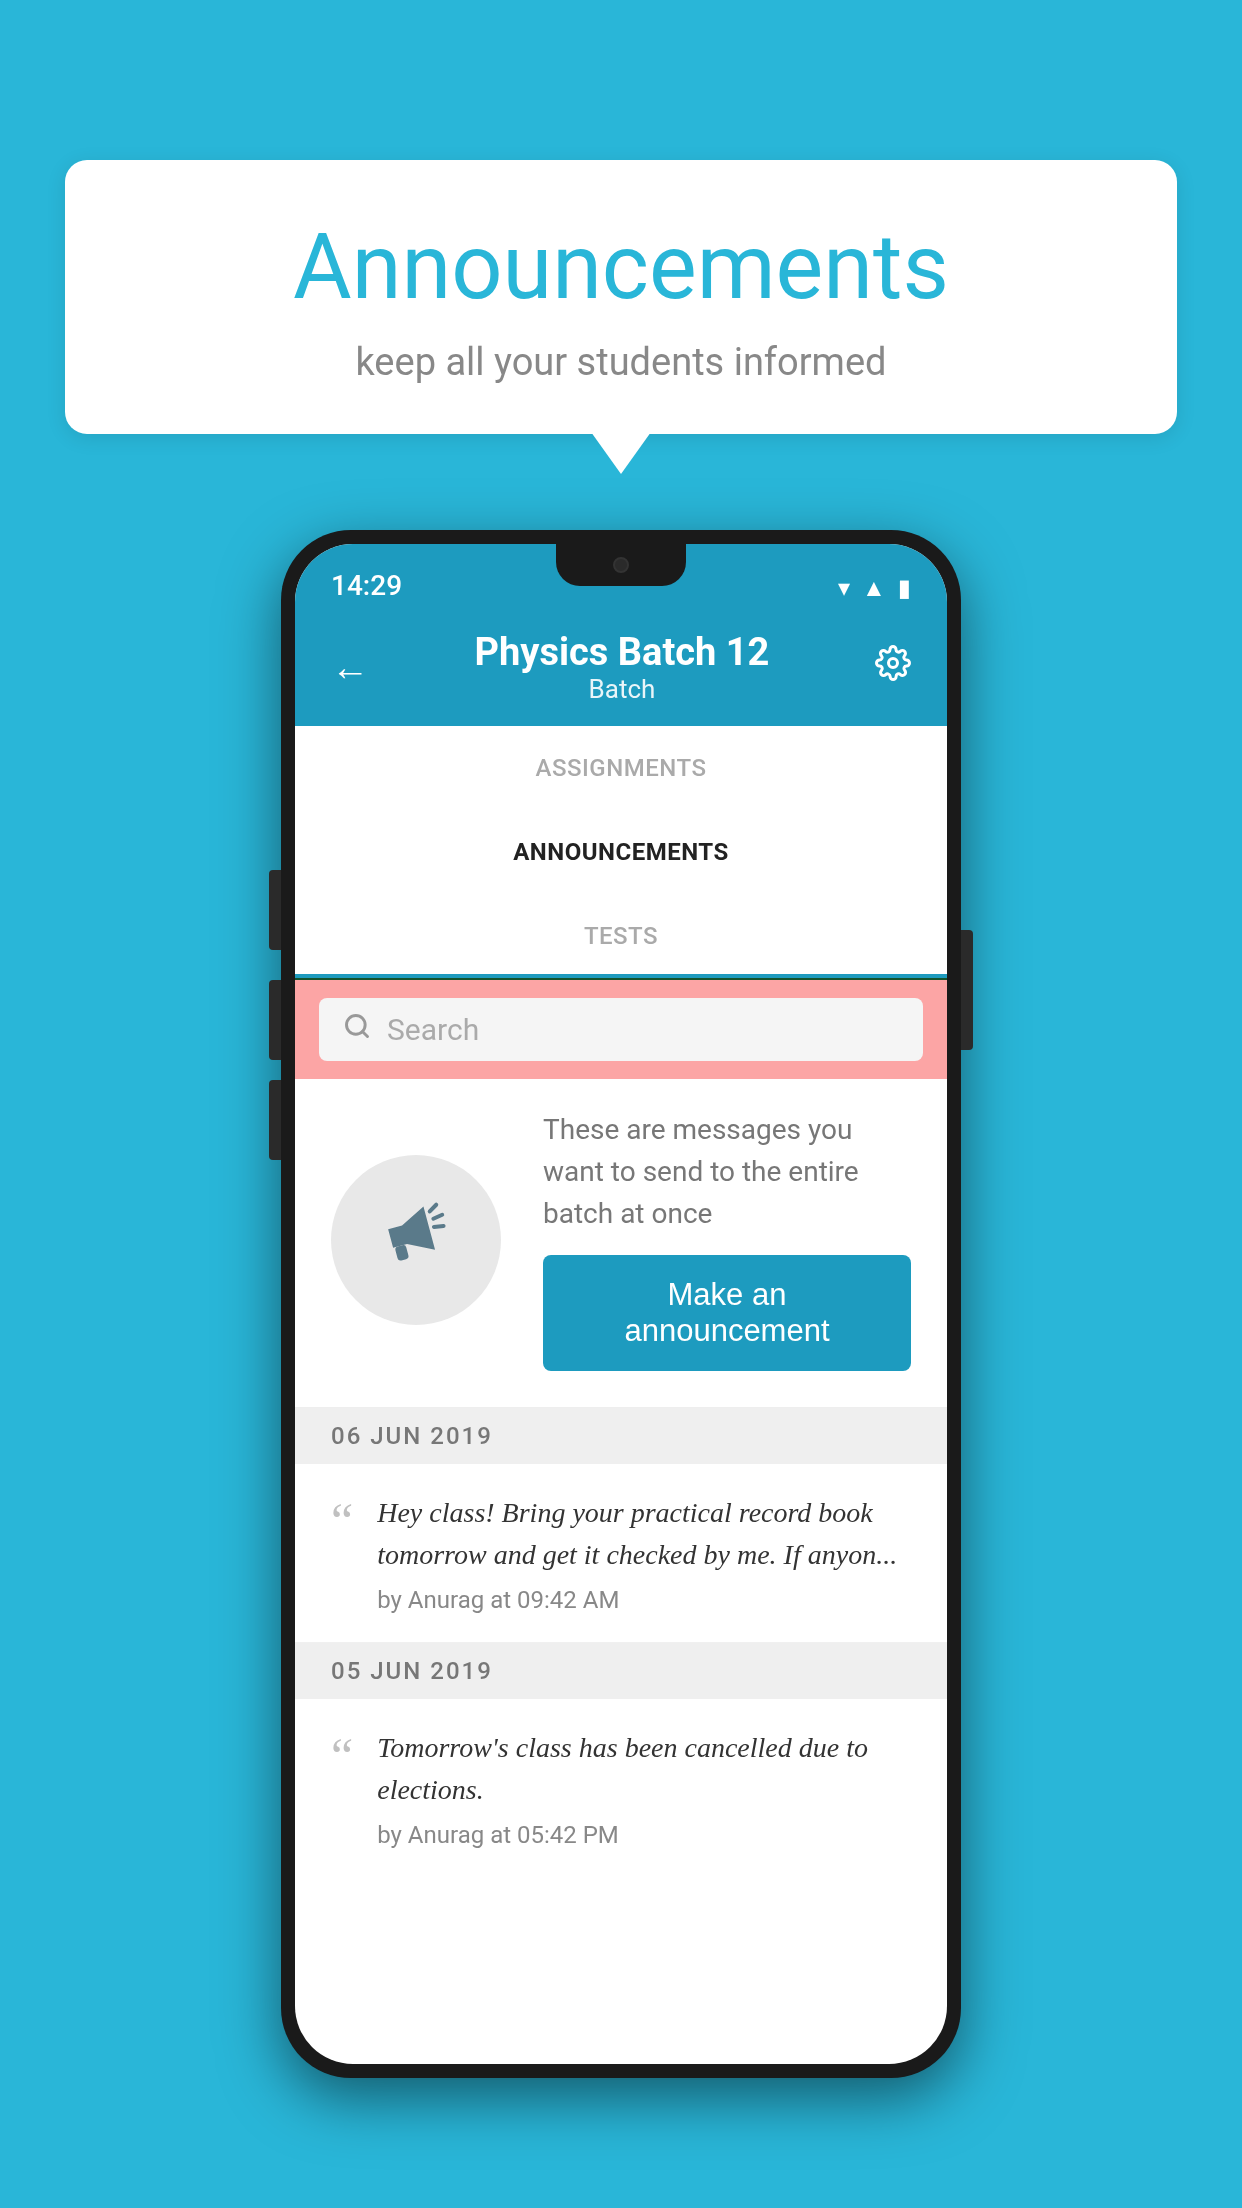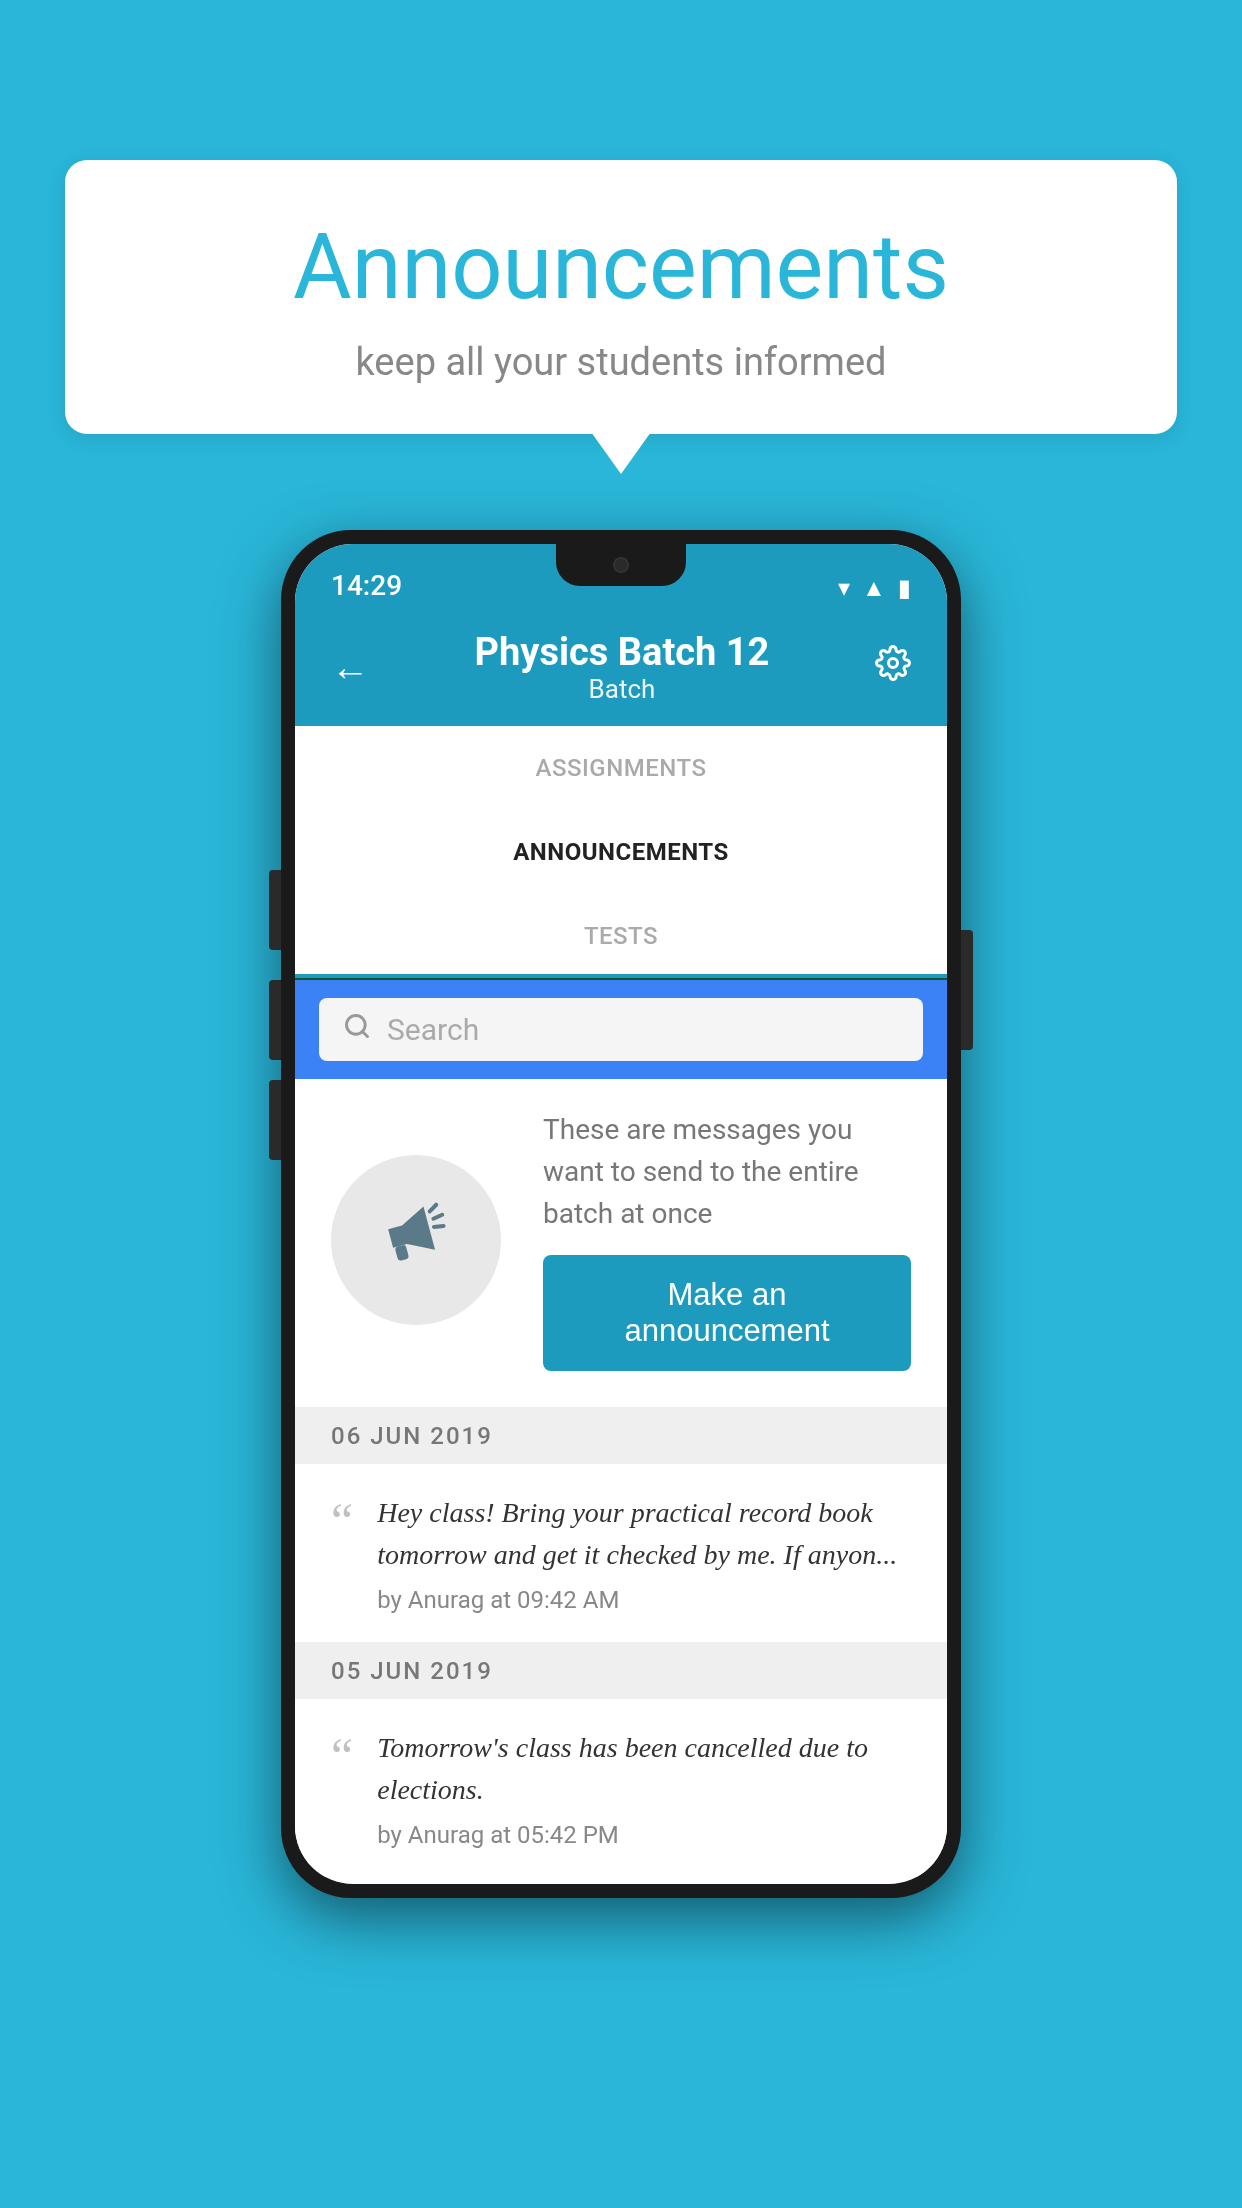--- a/index.html
+++ b/index.html
@@ -52,21 +52,21 @@
       font-weight: 400;
     }
 
     
     .phone-container {
       position: absolute;
       top: 530px;
       left: 50%;
       transform: translateX(-50%);
       width: 680px;
-      height: 1368px;
+      height: 1548px;
     }
 
     .phone-outer {
       width: 100%;
       height: 100%;
       background: #1a1a1a;
       border-radius: 70px;
       position: relative;
       box-shadow: 0 20px 60px rgba(0,0,0,0.5);
       padding: 14px;
@@ -239,21 +239,21 @@
       bottom: 0;
       left: 33.33%;
       width: 33.33%;
       height: 4px;
       background: #1d9bbf;
     }
 
     
     .search-container {
       padding: 18px 24px;
-      background: #3b82f6;
+      background: #fca5a5;
     }
 
     .search-bar {
       background: #f5f5f5;
       border-radius: 8px;
       display: flex;
       align-items: center;
       padding: 14px 24px;
       gap: 16px;
     }

